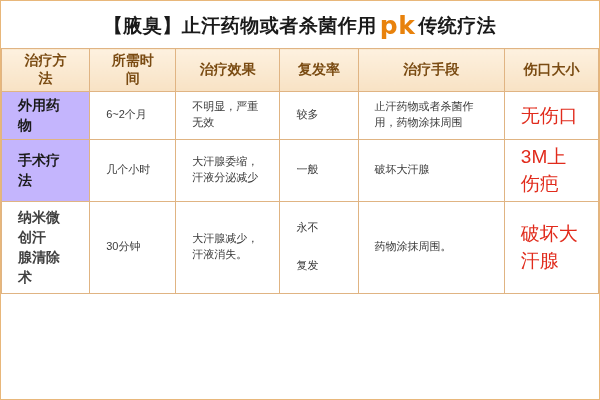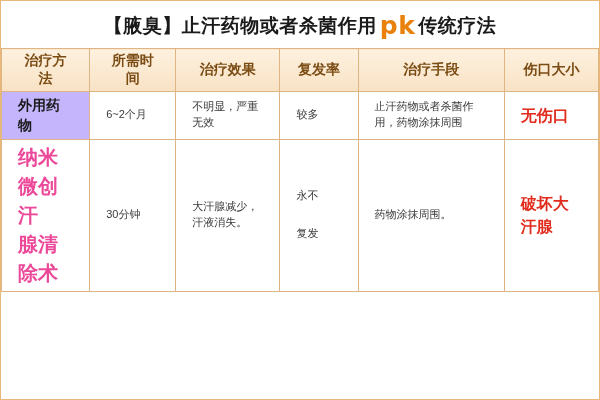--- a/index.html
+++ b/index.html
@@ -72,28 +72,28 @@
     color: #3a3a3a;
     line-height: 1.45;
   }
   td.method {
     font-size: 14px;
     font-weight: bold;
     color: #1a1a1a;
     background: #c4b5fd;
   }
   td.wound {
-    font-size: 16px;
-    font-weight: bold;
+    font-size: 19px;
+    font-weight: normal;
     color: #e12b1c;
   }
   td.last-method {
-    font-size: 20px;
+    font-size: 14px;
     font-weight: bold;
-    color: #ec4899;
+    color: #404040;
   }
   .col1 { width: 88px; }
   .col2 { width: 86px; }
   .col3 { width: 104px; }
   .col4 { width: 78px; }
   .col5 { width: 146px; }
   .col6 { width: 94px; }
 
   .relapse-split span { display: block; }
   .relapse-split .gap { height: 22px; }
@@ -131,20 +131,29 @@
     </thead>
     <tbody>
       <tr style="height:44px">
         <td class="method">外用药物</td>
         <td>6~2个月</td>
         <td>不明显，严重无效</td>
         <td>较多</td>
         <td>止汗药物或者杀菌作用，药物涂抹周围</td>
         <td class="wound">无伤口</td>
       </tr>
+      <tr style="height:50px">
+        <td class="method">手术疗法</td>
+        <td>几个小时</td>
+        <td class="cell-multiline">大汗腺委缩，
+汗液分泌减少</td>
+        <td>一般</td>
+        <td>破坏大汗腺</td>
+        <td class="wound">3M上伤疤</td>
+      </tr>
       <tr style="height:92px">
         <td class="last-method cell-multiline">纳米微创汗
 腺清除术</td>
         <td>30分钟</td>
         <td class="cell-multiline">大汗腺减少，
 汗液消失。</td>
         <td class="relapse-split">
           <span>永不</span>
           <span class="gap"></span>
           <span>复发</span>

